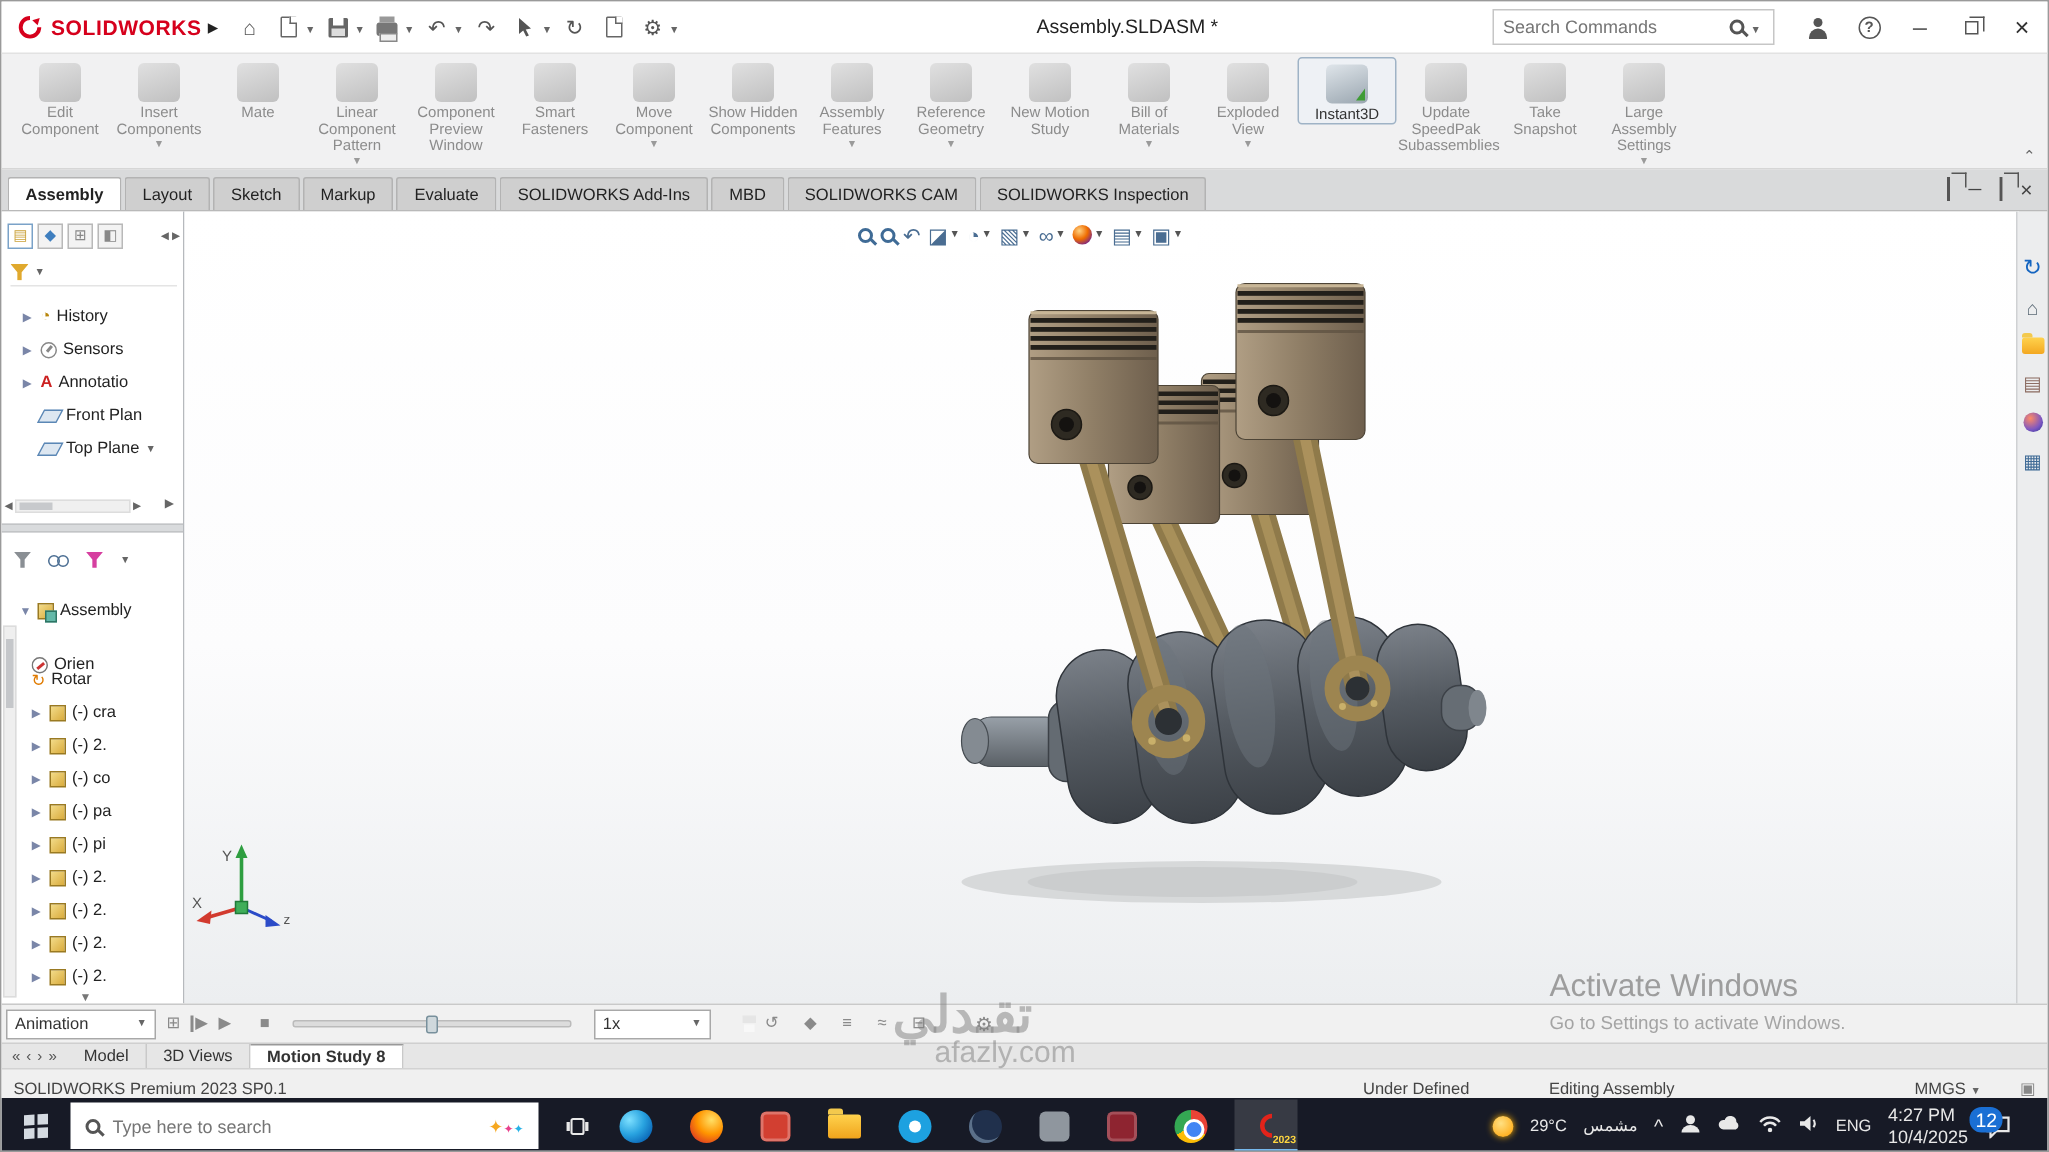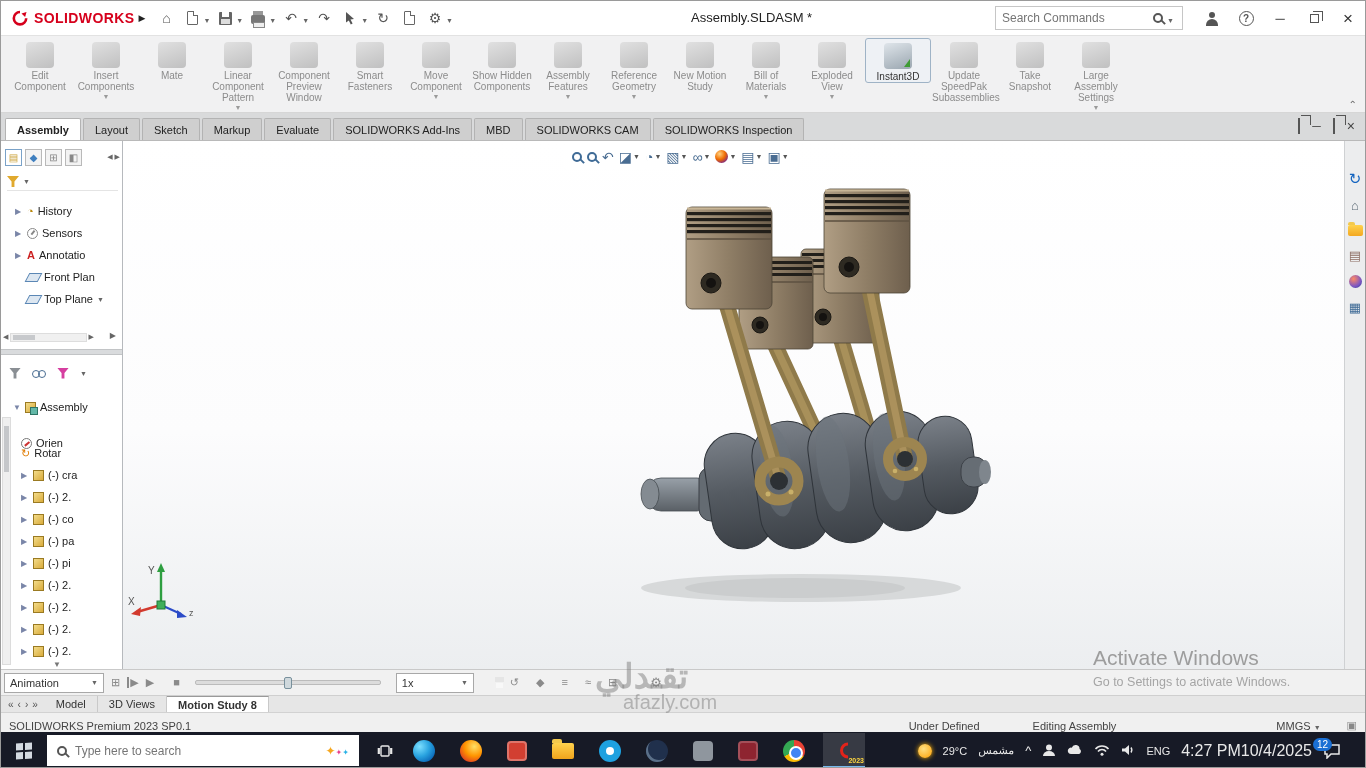--- a/index.html
+++ b/index.html
@@ -141,27 +141,27 @@
   .ic-bluecirc::after{content:"";position:absolute;left:7px;top:7px;width:8px;height:8px;border-radius:50%;background:#fff}
   .ic-darkcirc{width:22px;height:22px;border-radius:50%;background:#20304c;box-shadow:inset 2px -2px 0 #5b7089}
   .ic-grayapp{width:20px;height:20px;border-radius:4px;background:#8f969e}
   .ic-maroon{width:20px;height:20px;border-radius:4px;background:#8e2430;box-shadow:inset 0 0 0 2px rgba(255,255,255,.2)}
   .ic-chrome{width:22px;height:22px;border-radius:50%;background:conic-gradient(#ea4335 0 120deg,#fbbc05 120deg 240deg,#34a853 240deg 360deg);position:relative}
   .ic-chrome::after{content:"";position:absolute;left:6px;top:6px;width:10px;height:10px;border-radius:50%;background:#4285f4;border:2px solid #fff}
   .swtile{width:42px;height:35px;margin-left:18px;background:rgba(255,255,255,.14);border-bottom:2px solid #76b9ed;display:flex;align-items:center;justify-content:center;position:relative}
   .swyear{position:absolute;right:1px;bottom:2px;font-size:7px;color:#ffd740;font-weight:bold}
   .tray{margin-left:auto;display:flex;align-items:center;gap:11px;padding-right:4px;font-size:11px}
   .sun{width:14px;height:14px;border-radius:50%;background:radial-gradient(circle at 40% 35%,#ffe082,#ffa000);box-shadow:0 0 5px #ffb300}
-  .clockcol{display:flex;flex-direction:row;align-items:flex-start;line-height:1.25;font-size:16px}
+  .clockcol{display:flex;flex-direction:column;align-items:flex-start;line-height:1.25;font-size:12px}
   .chatwrap{position:relative;display:flex;align-items:center}
-  .badge{position:absolute;top:-5px;left:-10px;background:#1a6fd4;color:#fff;border-radius:8px;font-size:10px;padding:1px 4px}
+  .badge{position:absolute;top:-5px;left:-10px;background:#1a6fd4;color:#fff;border-radius:8px;font-size:13px;padding:1px 4px}
   .sliver{width:5px;height:100%;border-left:1px solid rgba(255,255,255,.25);margin-left:4px}
 
   
-  .activate{position:absolute;left:1092px;top:645px;z-index:40;pointer-events:none;color:rgba(150,150,150,.92)}
+  .activate{position:absolute;left:1032px;top:645px;z-index:40;pointer-events:none;color:rgba(150,150,150,.92)}
   .activate .l1{font-size:21px}
   .activate .l2{font-size:12.5px;margin-top:5px;color:rgba(150,150,150,.85)}
   .wmark{position:absolute;z-index:41;pointer-events:none;color:rgba(125,125,125,.5)}
   .wm1{position:absolute;left:594px;top:655px;font-size:34px;font-weight:bold}
   .wm2{position:absolute;left:622px;top:690px;font-size:20px}
 </style>
 </head>
 <body>
 
 <div id="app">

